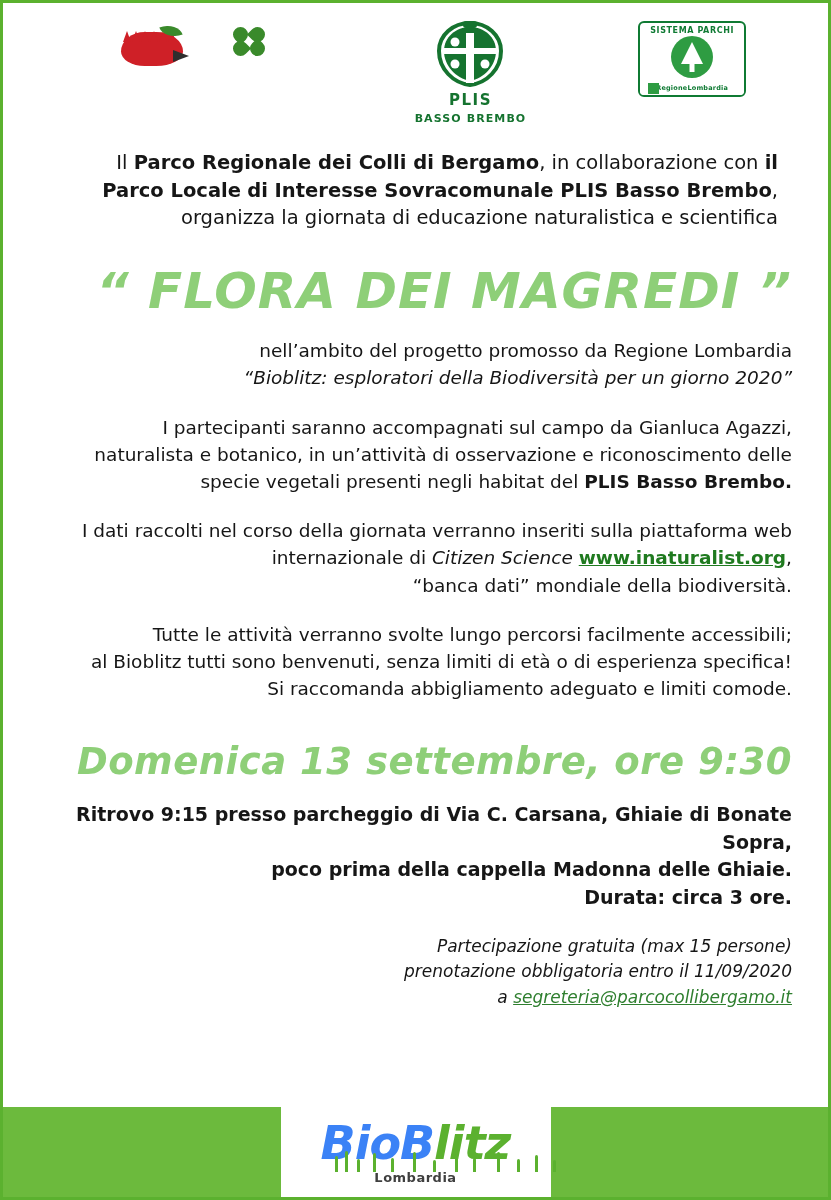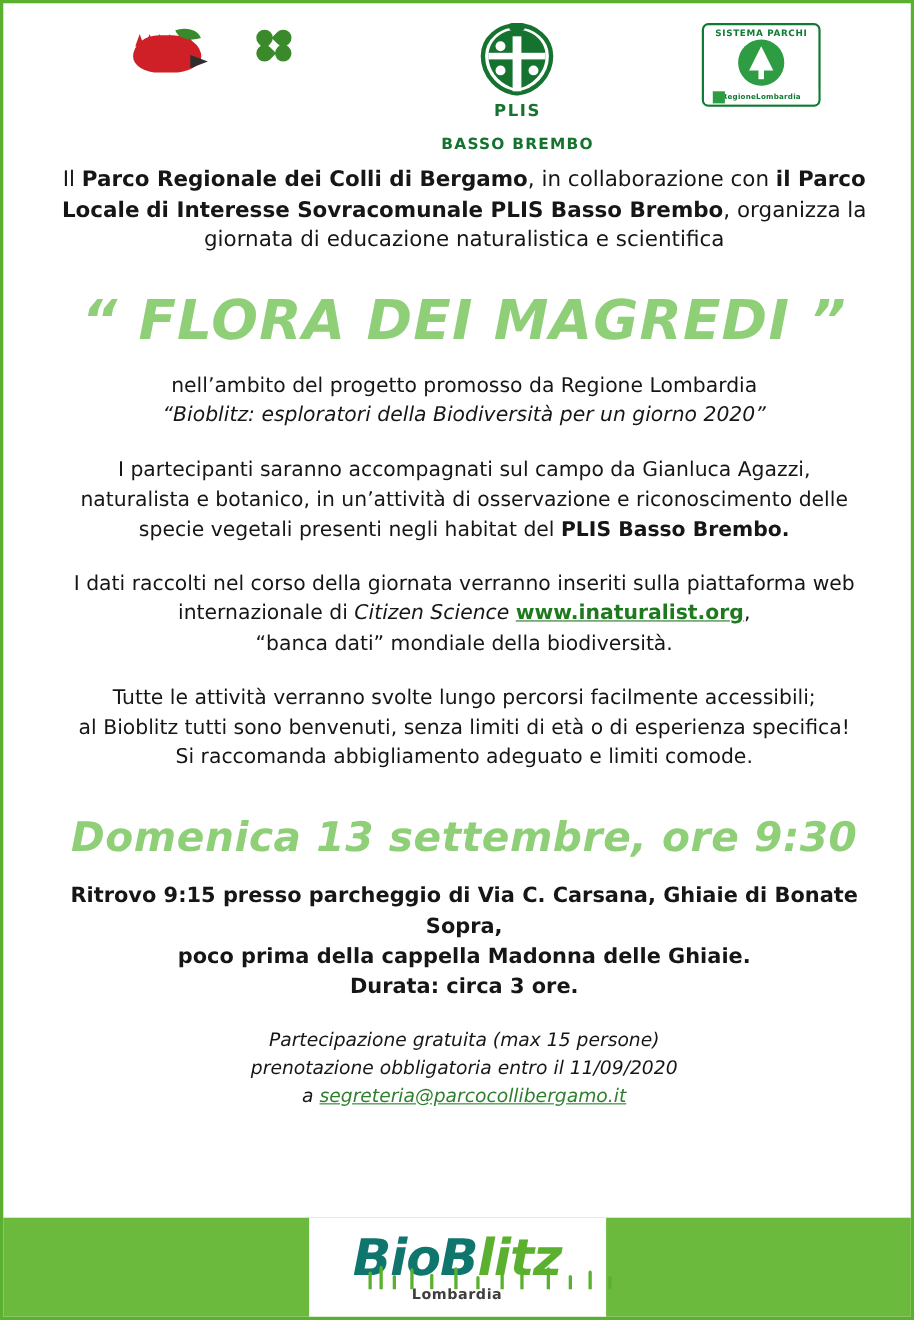--- a/index.html
+++ b/index.html
@@ -123,24 +123,24 @@
   }
   .plis-name {
     font-weight: bold;
     font-size: 15px;
     letter-spacing: 1.5px;
     color: #15732f;
     margin-top: 4px;
   }
   .plis-sub {
     font-weight: bold;
-    font-size: 14px;
+    font-size: 11px;
     letter-spacing: 1.1px;
     color: #15732f;
-    margin-top: 14px;
+    margin-top: 3px;
   }
 
   
   .logo-sistema { width: 120px; }
   .sistema-box {
     width: 104px; height: 72px;
     border: 2px solid #0f7a33;
     border-radius: 6px;
     position: relative;
     background: #ffffff;
@@ -194,22 +194,22 @@
   }
   .sistema-flag {
     position: absolute;
     left: 8px; bottom: 1px;
     width: 11px; height: 11px;
     background: #2e9c42;
   }
 
   
   .content {
-    padding: 6px 21px 0 34px;
-    text-align: center;
+    padding: 6px 36px 0 34px;
+    text-align: right;
   }
   .intro {
     font-size: 19.5px;
     line-height: 1.42;
     margin: 18px 14px 0 14px;
     color: #161616;
   }
   .intro b { font-weight: bold; }
 
   .title {
@@ -302,21 +302,21 @@
     position: relative;
   }
   .bb-logo {
     position: relative;
     font-size: 46px;
     font-weight: bold;
     font-style: italic;
     letter-spacing: -1px;
     line-height: 1;
   }
-  .bb-bio { color: #0f766e; }
+  .bb-bio { color: #3b82f6; }
   .bb-blitz { color: #5bb12f; }
   .bb-grass {
     position: absolute;
     left: 0; right: 0; bottom: -6px;
     height: 22px;
   }
   .bb-grass i {
     position: absolute;
     bottom: 0;
     width: 3px;

